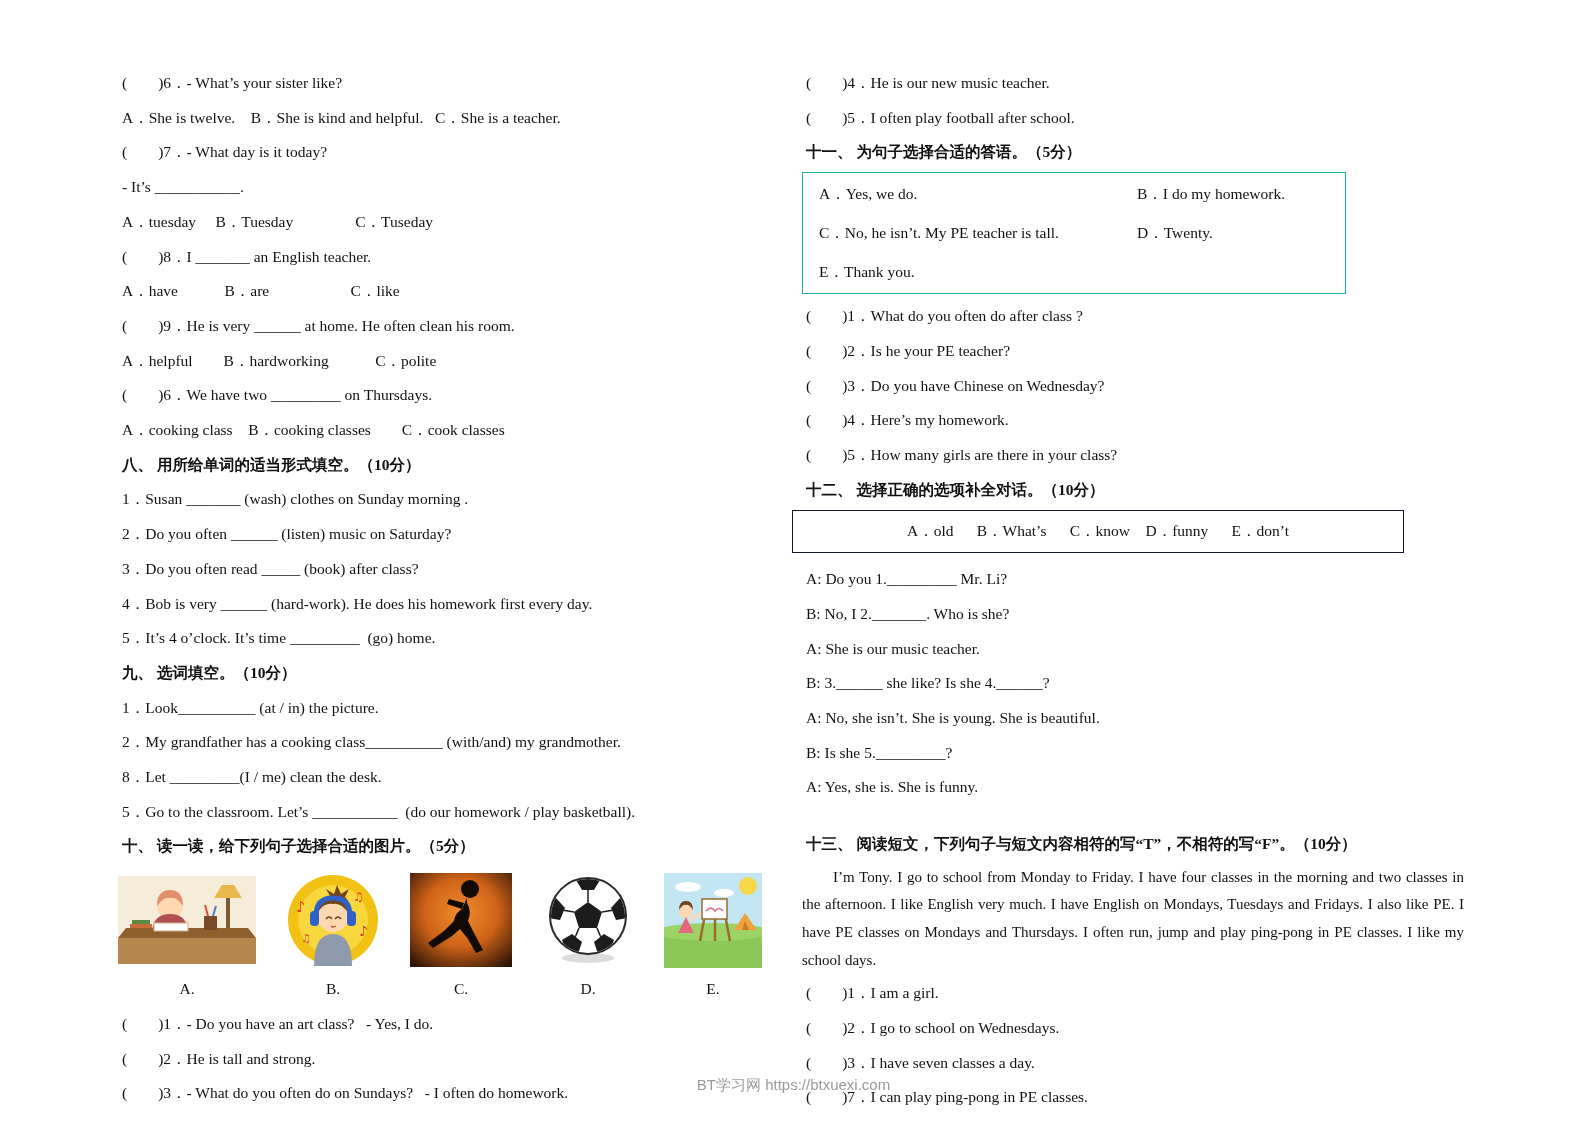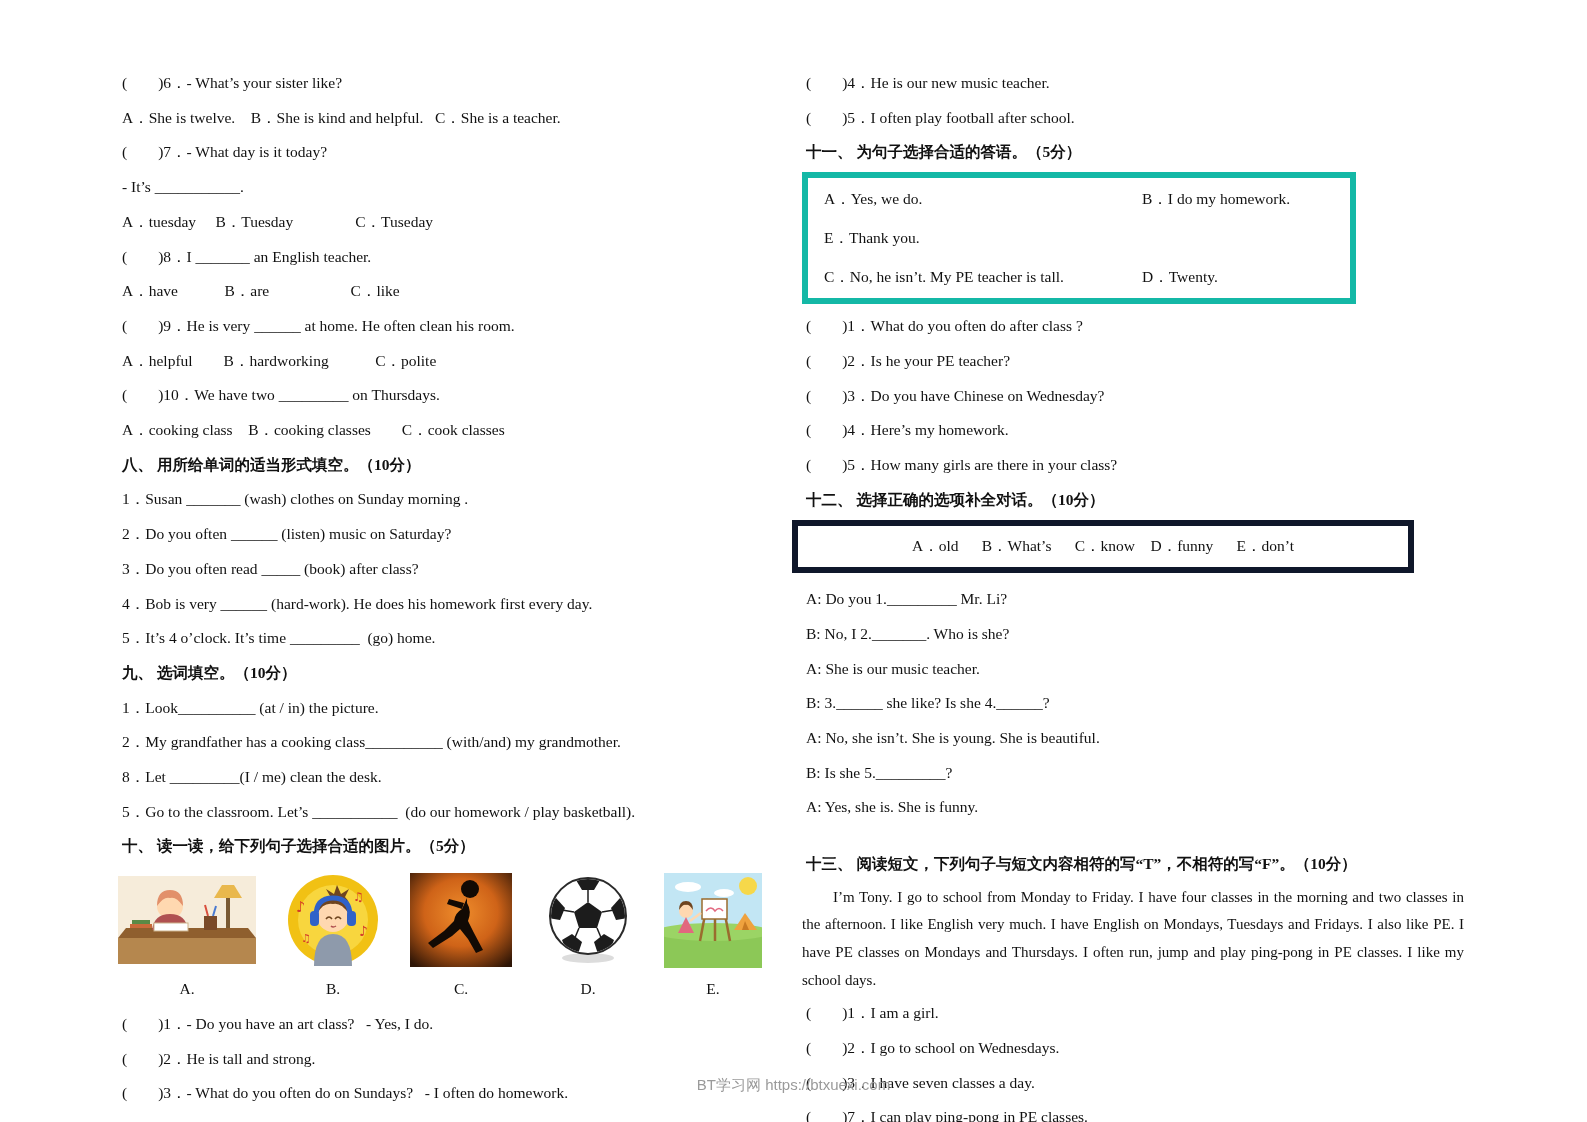--- a/index.html
+++ b/index.html
@@ -14,23 +14,23 @@
   .col-right{width:662px;flex:none;}
   .ln{font-size:15.5px;line-height:30.7px;white-space:pre-wrap;margin:4px;}
   .bold{font-weight:bold;}
   
   .images-row{display:flex;align-items:center;justify-content:space-between;height:108px;margin-top:2px;}
   .img-cell{display:flex;align-items:center;justify-content:center;flex:none;}
   .w-a{width:138px}.w-b{width:94px}.w-c{width:102px}.w-d{width:92px}.w-e{width:98px}
   .labels-row{display:flex;justify-content:space-between;}
   .labels-row .lbl{text-align:center;font-size:15.5px;line-height:30.7px;flex:none;}
   
-  .ans-box{border:6px solid #14b8a6;width:518px;padding:2px 12px;margin:3px 0 7px;}
+  .ans-box{border:1px solid #14b8a6;width:518px;padding:2px 12px;margin:3px 0 7px;}
   .ans-row{display:grid;grid-template-columns:318px 1fr;}
-  .word-box{border:6px solid #0f172a;width:610px;margin:5px 0 9px -10px;text-align:center;padding:5px 0;}
+  .word-box{border:1px solid #0f172a;width:610px;margin:5px 0 9px -10px;text-align:center;padding:5px 0;}
   .dialog-block{margin-top:11px;}
   .sec13-title{margin-top:26px;}
   .passage{font-size:15px;line-height:27.6px;text-align:justify;text-indent:31px;margin:2px 0 3px;}
   .footer{
     position:absolute;left:0;right:0;bottom:27px;text-align:center;
     font-family:"Liberation Sans","DejaVu Sans",sans-serif;
     font-size:15px;color:#9a9a9a;
   }
   svg text{font-family:"DejaVu Sans",sans-serif;}
 </style>
@@ -43,21 +43,21 @@
     <div class="col-left">
       <p class="ln">(        )6．- What’s your sister like?</p>
       <p class="ln">A．She is twelve.    B．She is kind and helpful.   C．She is a teacher.</p>
       <p class="ln">(        )7．- What day is it today?</p>
       <p class="ln">- It’s ___________.</p>
       <p class="ln">A．tuesday     B．Tuesday                C．Tuseday</p>
       <p class="ln">(        )8．I _______ an English teacher.</p>
       <p class="ln">A．have            B．are                     C．like</p>
       <p class="ln">(        )9．He is very ______ at home. He often clean his room.</p>
       <p class="ln">A．helpful        B．hardworking            C．polite</p>
-      <p class="ln">(        )10．We have two _________ on Thursdays.</p>
+      <p class="ln">(        )6．We have two _________ on Thursdays.</p>
       <p class="ln">A．cooking class    B．cooking classes        C．cook classes</p>
 
       <p class="ln bold">八、 用所给单词的适当形式填空。（10分）</p>
       <p class="ln">1．Susan _______ (wash) clothes on Sunday morning .</p>
       <p class="ln">2．Do you often ______ (listen) music on Saturday?</p>
       <p class="ln">3．Do you often read _____ (book) after class?</p>
       <p class="ln">4．Bob is very ______ (hard-work). He does his homework first every day.</p>
       <p class="ln">5．It’s 4 o’clock. It’s time _________  (go) home.</p>
 
       <p class="ln bold">九、 选词填空。（10分）</p>
@@ -188,25 +188,25 @@
       <p class="ln">(        )5．I often play football after school.</p>
 
       <p class="ln bold">十一、 为句子选择合适的答语。（5分）</p>
 
       <div class="ans-box">
         <div class="ans-row">
           <span class="ln">A．Yes, we do.</span>
           <span class="ln">B．I do my homework.</span>
         </div>
         <div class="ans-row">
-          <span class="ln">E．Thank you.</span>
-        </div>
-        <div class="ans-row">
           <span class="ln">C．No, he isn’t. My PE teacher is tall.</span>
           <span class="ln">D．Twenty.</span>
+        </div>
+        <div class="ans-row">
+          <span class="ln">E．Thank you.</span>
         </div>
       </div>
 
       <p class="ln">(        )1．What do you often do after class ?</p>
       <p class="ln">(        )2．Is he your PE teacher?</p>
       <p class="ln">(        )3．Do you have Chinese on Wednesday?</p>
       <p class="ln">(        )4．Here’s my homework.</p>
       <p class="ln">(        )5．How many girls are there in your class?</p>
 
       <p class="ln bold">十二、 选择正确的选项补全对话。（10分）</p>

